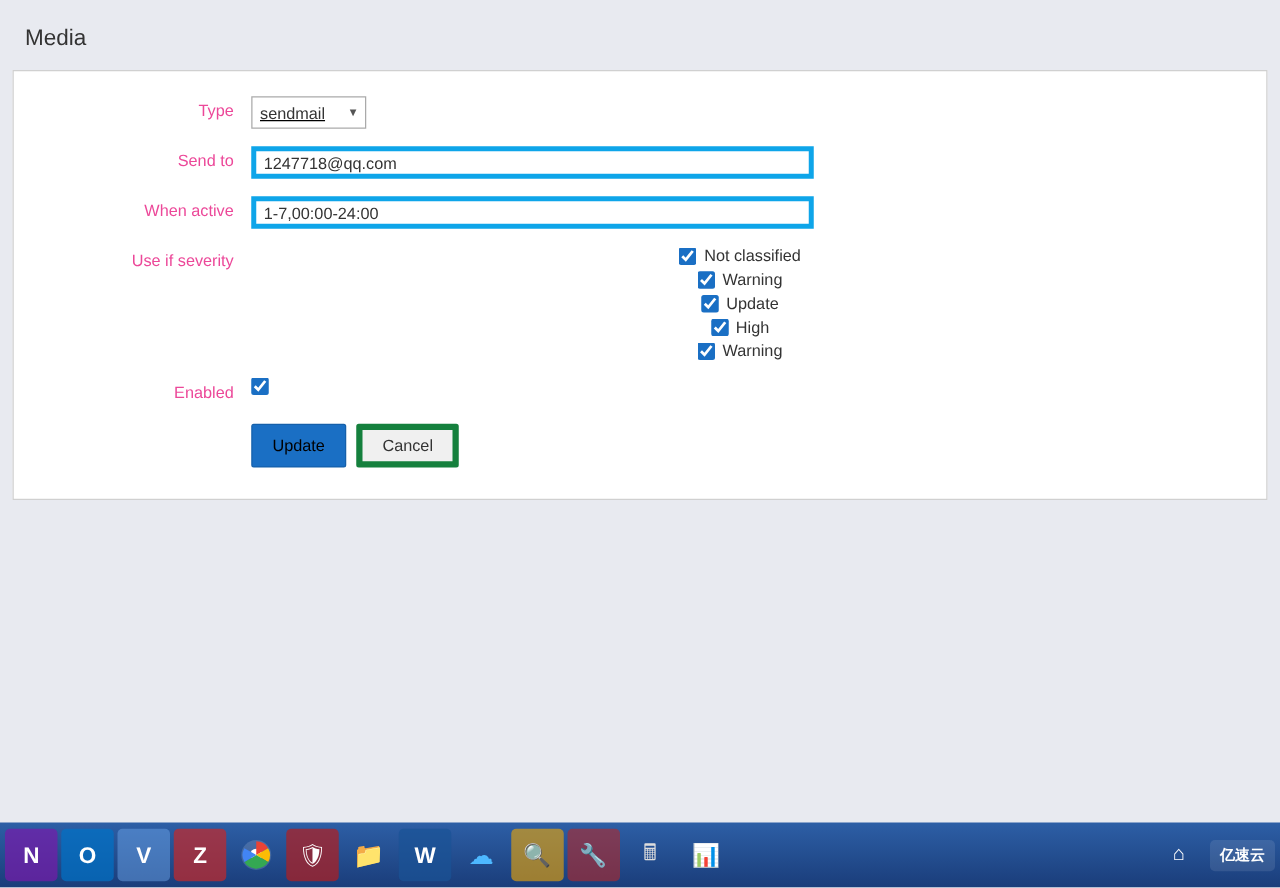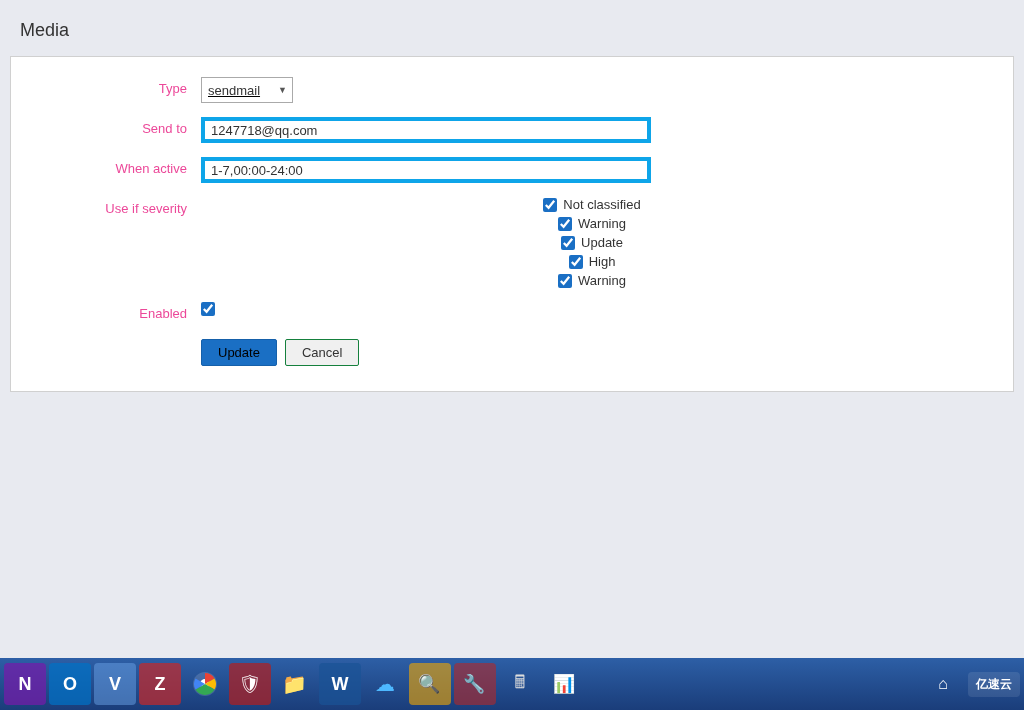--- a/index.html
+++ b/index.html
@@ -104,21 +104,21 @@
       border: 1px solid #1560aa;
       padding: 5px 16px;
       font-size: 13px;
       cursor: pointer;
       border-radius: 2px;
     }
 
     .btn-cancel {
       background: #f0f0f0;
       color: #333;
-      border: 1px solid #15803d;
+      border: 5px solid #15803d;
       padding: 5px 16px;
       font-size: 13px;
       cursor: pointer;
       border-radius: 2px;
     }
 
     
     .taskbar {
       height: 52px;
       background: linear-gradient(180deg, #2d5fa6 0%, #1a3d7a 100%);

